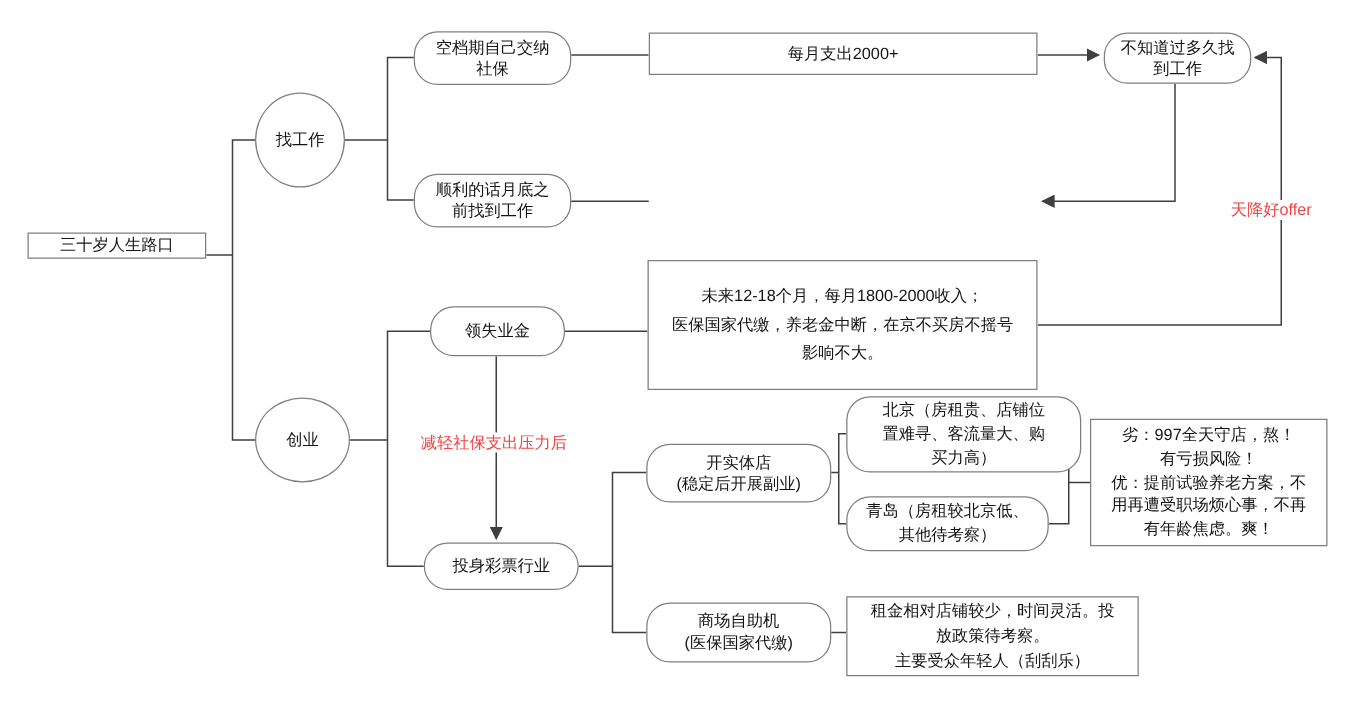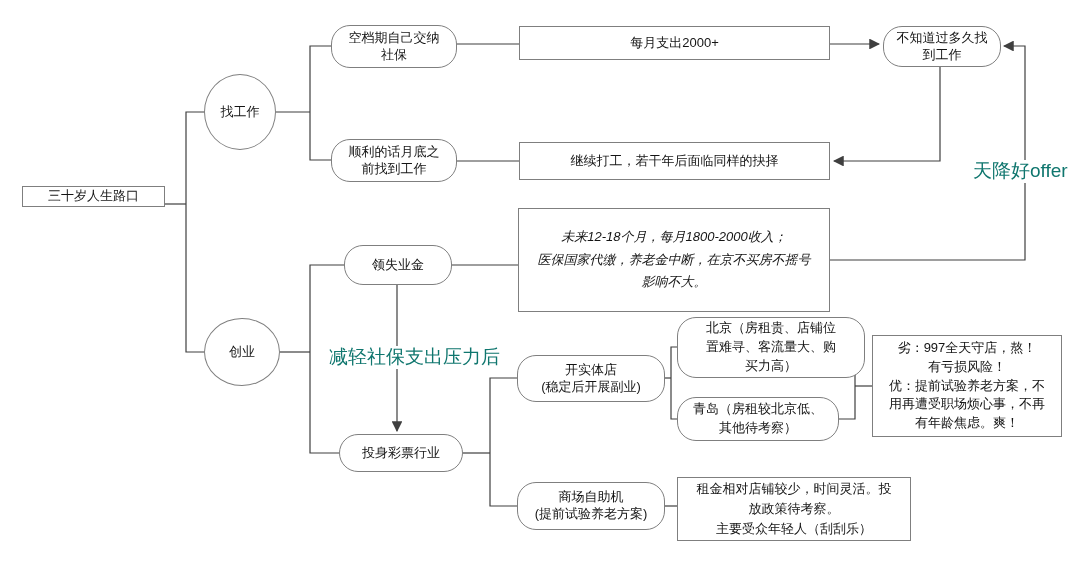--- a/index.html
+++ b/index.html
@@ -9,24 +9,24 @@
   .node{
     position:absolute;box-sizing:border-box;z-index:2;
     display:flex;align-items:center;justify-content:center;
     text-align:center;white-space:pre-line;
     border:1px solid #7f7f7f;background:#ffffff;color:#141414;
     font-size:13px;line-height:1.3;padding:2px 6px;
   }
   .rrect{border-radius:19px;}
   .ellipse{border-radius:50%;}
   .floatlabel{
-    position:absolute;z-index:2;background:#ffffff;color:#0f766e;
-    font-size:19px;text-align:center;white-space:nowrap;line-height:1.2;
+    position:absolute;z-index:2;background:#ffffff;color:#ef4444;
+    font-size:13px;text-align:center;white-space:nowrap;line-height:1.2;
   }
-  .big{line-height:1.75;font-style:italic;}
+  .big{line-height:1.75;}
   .mid{line-height:1.45;}
   .tall{line-height:1.55;}
 </style>
 </head>
 <body>
 
 <div id="canvas">
 
   <svg id="wires" width="1080" height="568">
     <defs>
@@ -82,39 +82,38 @@
 社保</div>
 
   <div class="node" style="left:519px;top:26px;width:311px;height:34px;">每月支出2000+</div>
 
   <div class="node rrect" style="left:883px;top:26px;width:118px;height:41px;">不知道过多久找
 到工作</div>
 
   <div class="node rrect" style="left:331px;top:139px;width:126px;height:43px;">顺利的话月底之
 前找到工作</div>
 
-  <div class="node" style="left:519px;top:142px;width:311px;height:38px;">继续打工，若干年后面临同样的抉择</div>
 
   <div class="floatlabel" style="left:973px;top:160px;width:88px;">天降好offer</div>
 
   <div class="node rrect" style="left:344px;top:245px;width:108px;height:40px;">领失业金</div>
 
   <div class="node big" style="left:518px;top:208px;width:312px;height:104px;">未来12-18个月，每月1800-2000收入；
 医保国家代缴，养老金中断，在京不买房不摇号
 影响不大。</div>
 
   <div class="floatlabel" style="left:329px;top:346px;width:132px;text-align:center;">减轻社保支出压力后</div>
 
   <div class="node rrect" style="left:339px;top:434px;width:124px;height:38px;">投身彩票行业</div>
 
   <div class="node rrect" style="left:517px;top:355px;width:148px;height:47px;">开实体店
 (稳定后开展副业)</div>
 
   <div class="node rrect" style="left:517px;top:482px;width:148px;height:48px;">商场自助机
-(提前试验养老方案)</div>
+(医保国家代缴)</div>
 
   <div class="node rrect mid" style="left:677px;top:317px;width:188px;height:61px;">北京（房租贵、店铺位
 置难寻、客流量大、购
 买力高）</div>
 
   <div class="node rrect mid" style="left:677px;top:397px;width:162px;height:44px;">青岛（房租较北京低、
 其他待考察）</div>
 
   <div class="node mid" style="left:872px;top:335px;width:190px;height:102px;">劣：997全天守店，熬！
 有亏损风险！

